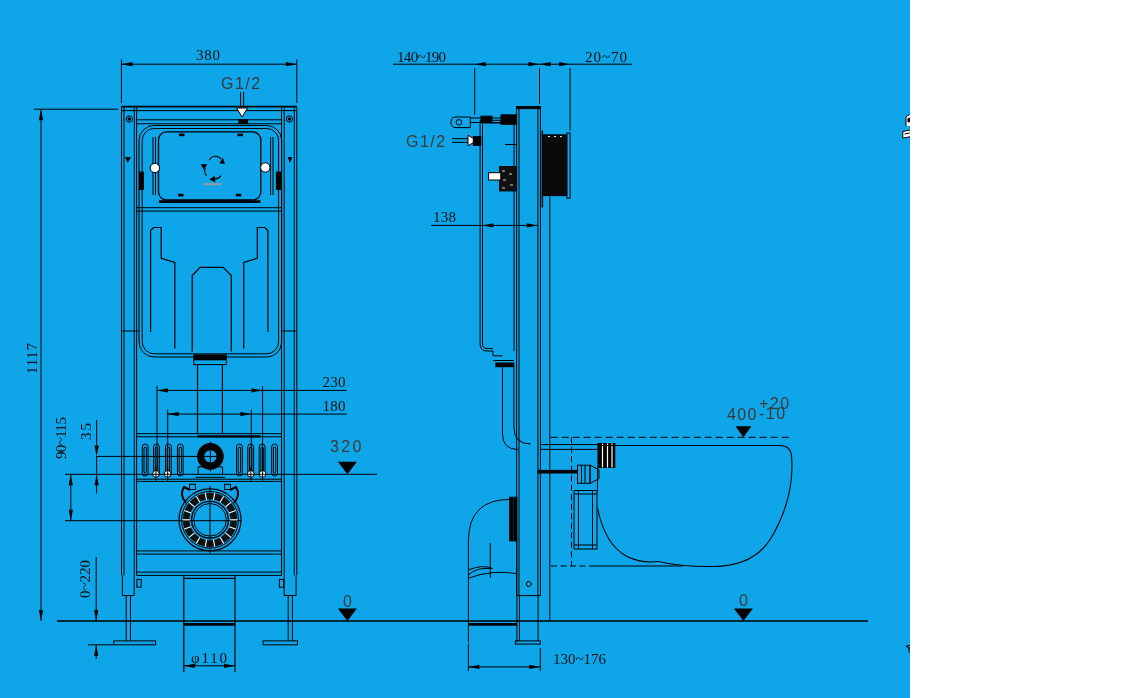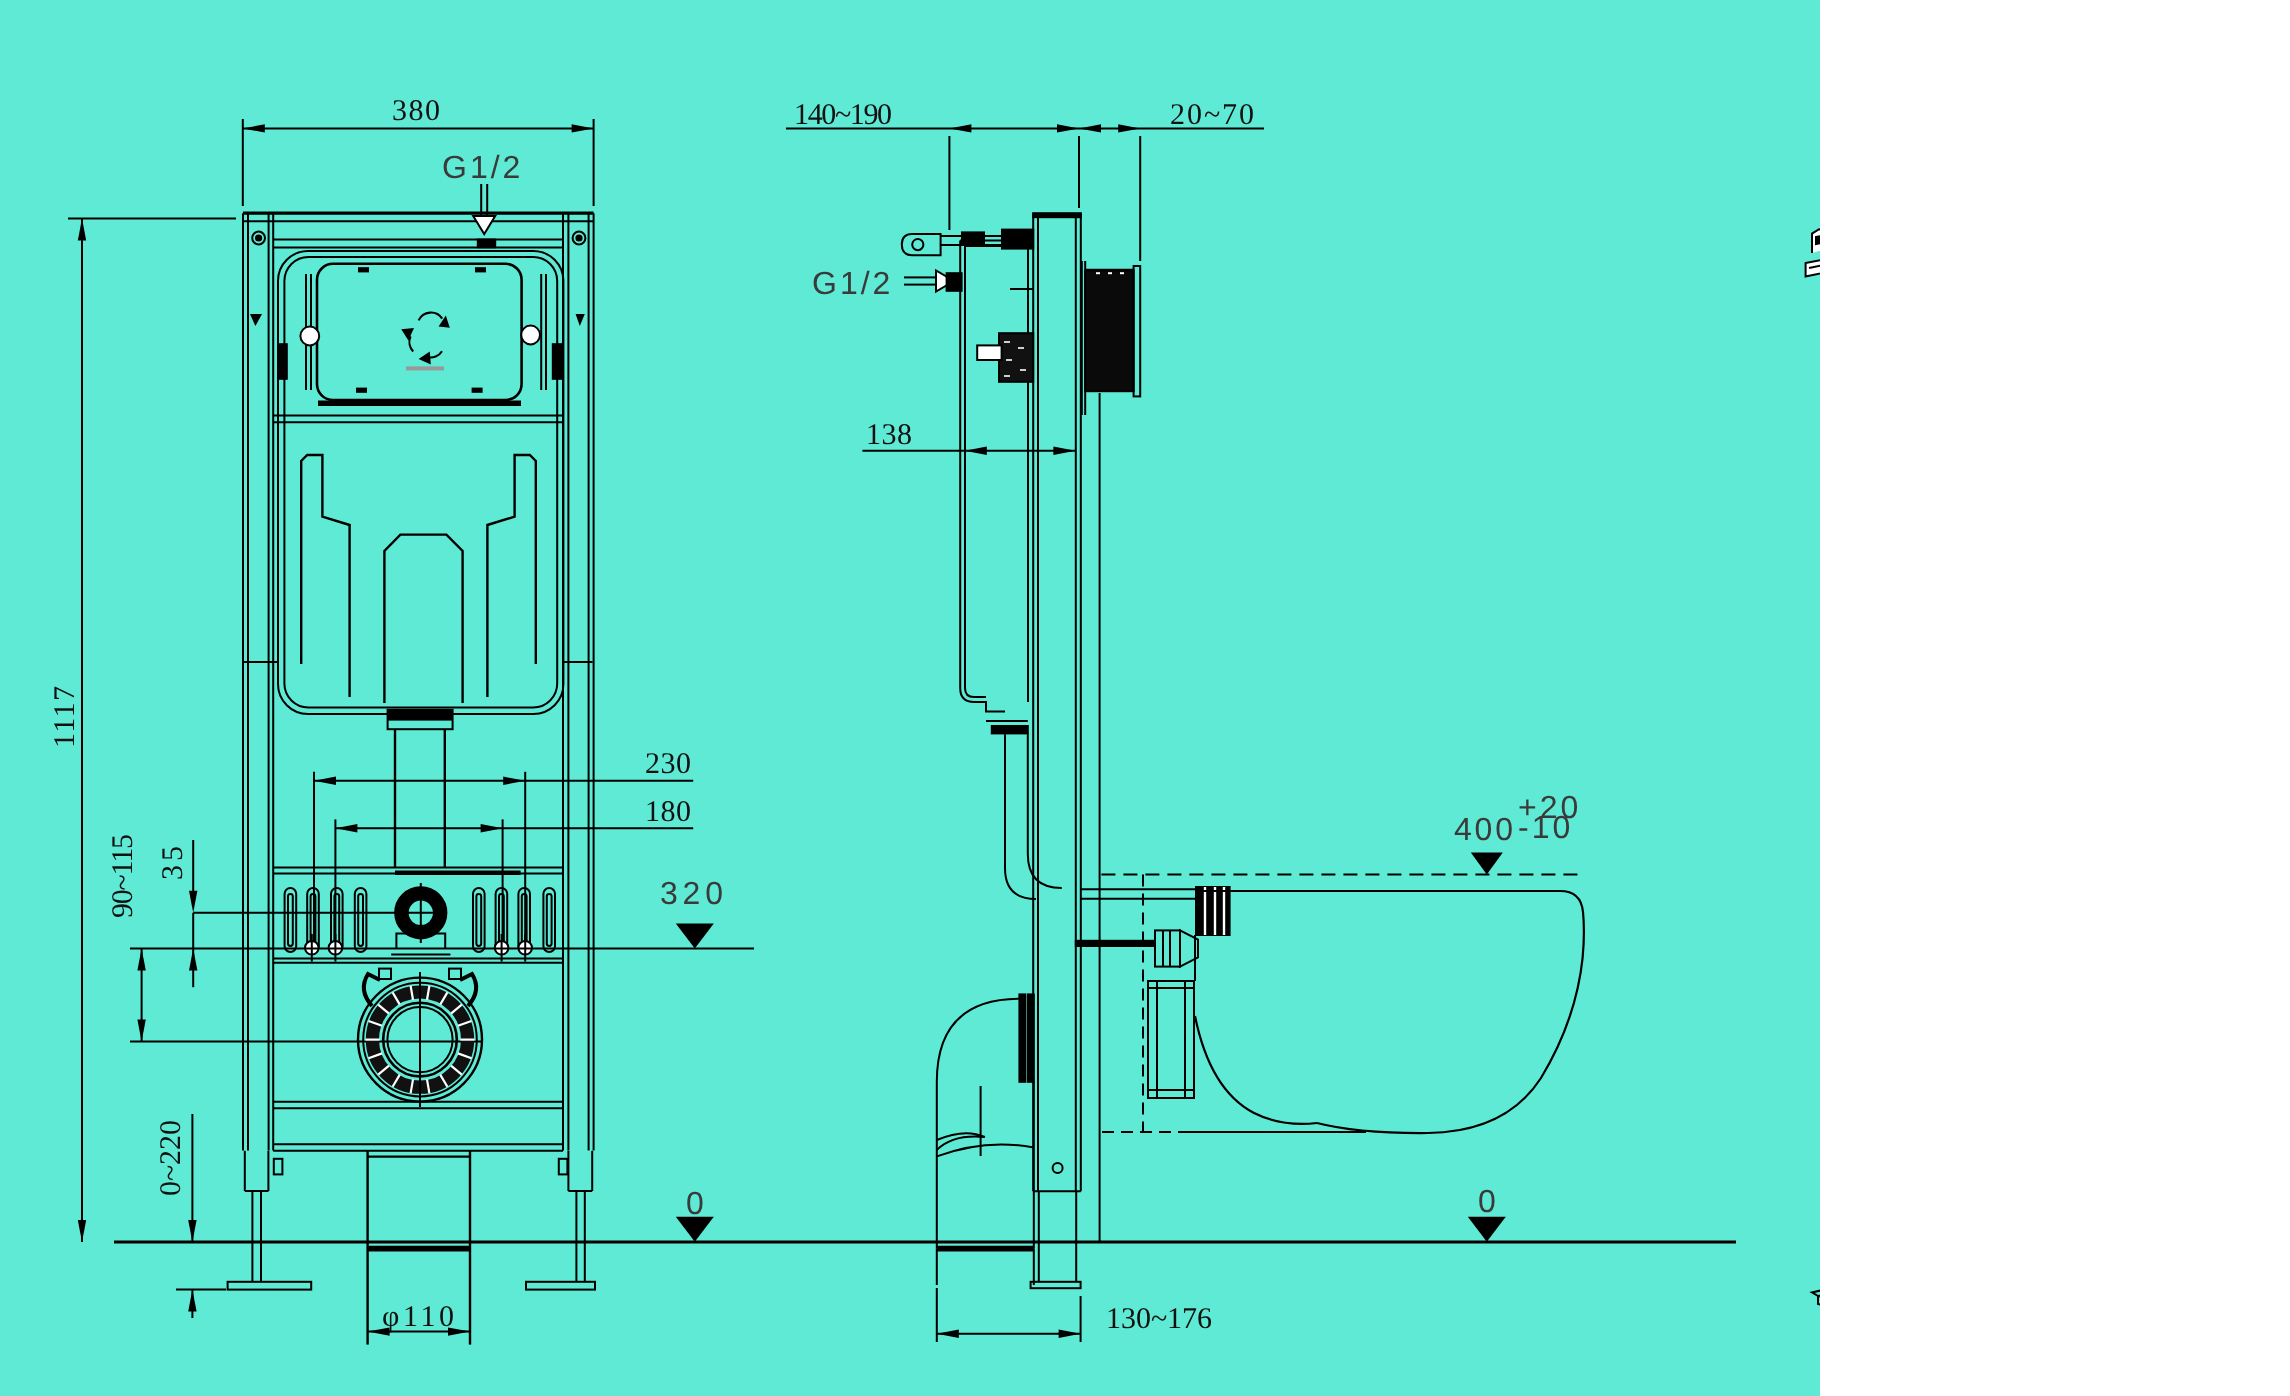--- a/index.html
+++ b/index.html
@@ -1,15 +1,15 @@
 <!DOCTYPE html>
 <html><head><meta charset="utf-8"><title>Installation Drawing</title>
 <style>
 html,body{margin:0;padding:0;background:#fff;}
-#pg{position:relative;width:910px;height:698px;background:#5eead4;overflow:hidden;}
+#pg{position:relative;width:910px;height:698px;background:#0ea5e9;overflow:hidden;}
 svg{position:absolute;top:0;left:0;}
 .s{stroke:#000;fill:none;}
 .f{fill:#000;stroke:none;}
 .t{font-family:"Liberation Serif",serif;font-size:15px;fill:#111;}
 .tc{font-family:"Liberation Sans",sans-serif;font-size:16px;fill:#3a3a3a;letter-spacing:1.5px;}
 </style></head><body>
 <div id="pg">
 <svg width="1145" height="698" viewBox="0 0 1145 698">
 
 <g class="s">

